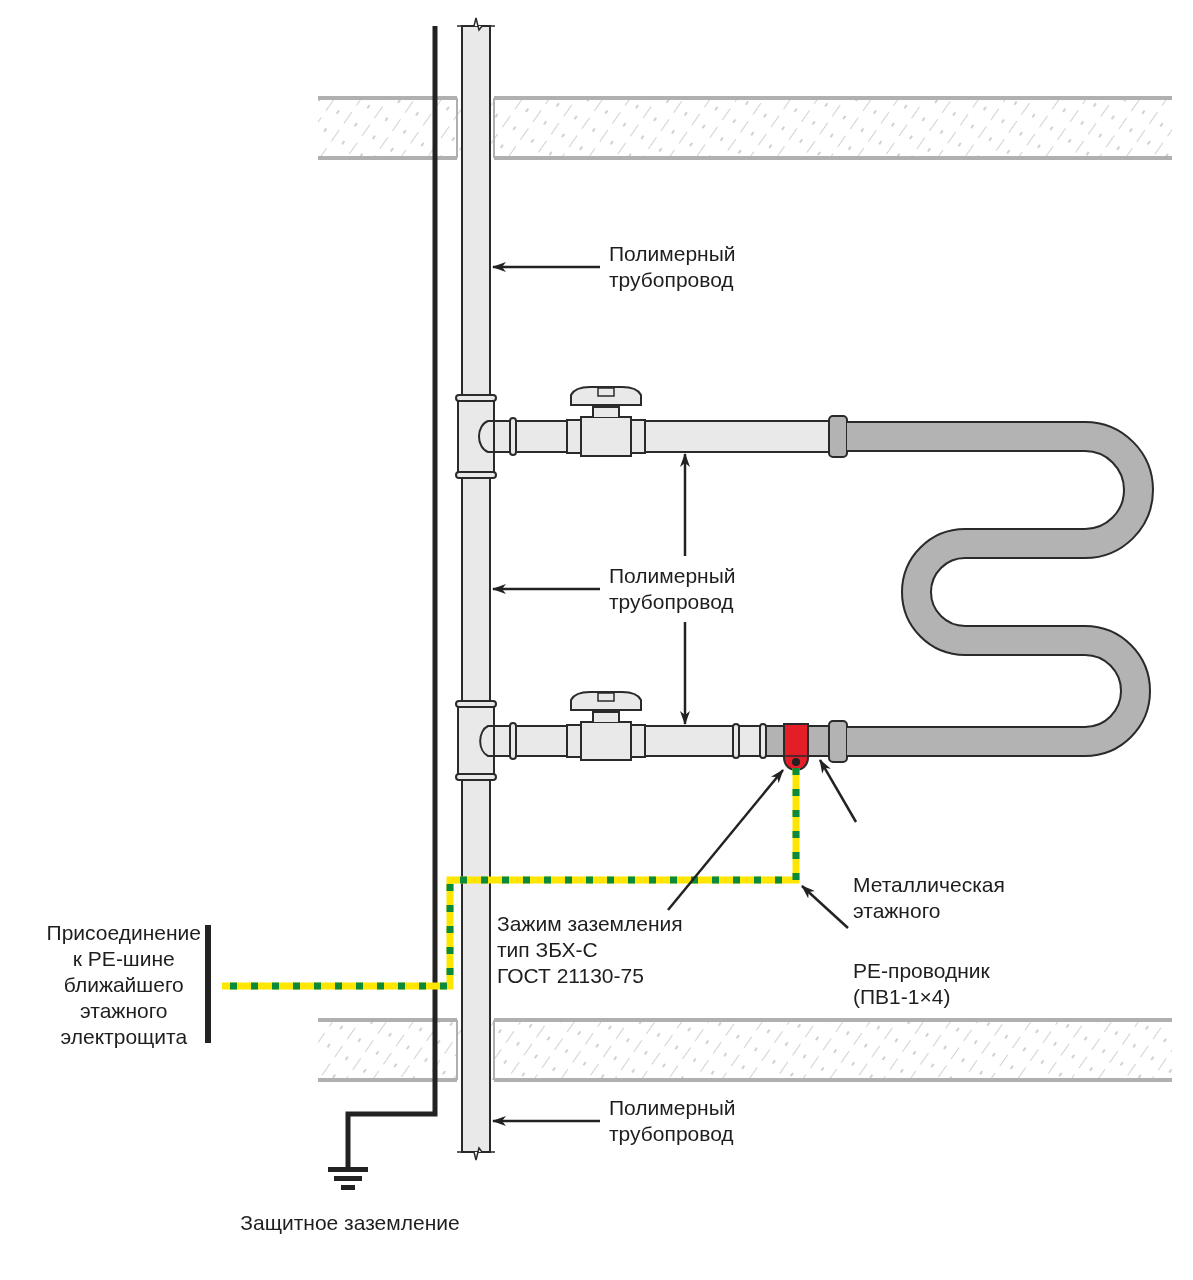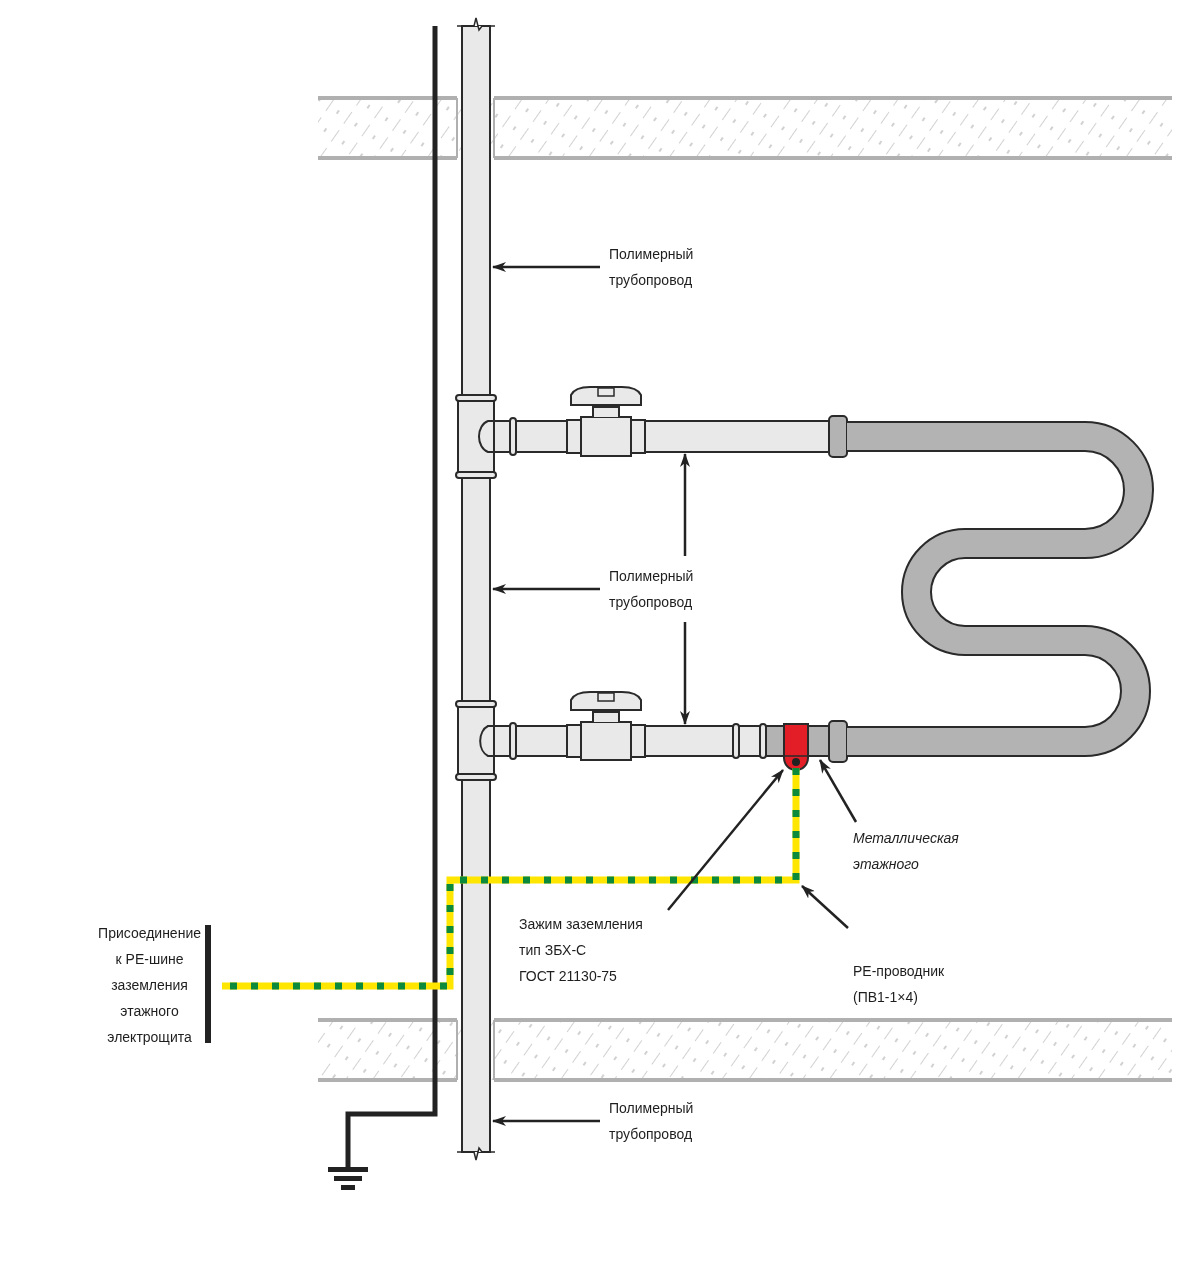--- a/index.html
+++ b/index.html
@@ -1,18 +1,18 @@
 <!DOCTYPE html>
 <html><head>
 <meta charset="utf-8">
 <style>
   html, body { margin: 0; padding: 0; background: #ffffff; }
   body { width: 1193px; height: 1280px; position: relative; overflow: hidden; font-family: "Liberation Sans", "DejaVu Sans", sans-serif; }
   svg#diagram { position: absolute; left: 0; top: 0; }
-  .lbl { position: absolute; color: #1e1e1e; font-size: 14px; line-height: 26px; font-family: "Liberation Sans", "DejaVu Sans", sans-serif; }
+  .lbl { position: absolute; color: #1e1e1e; font-size: 21px; line-height: 26px; font-family: "Liberation Sans", "DejaVu Sans", sans-serif; }
   .lbl div { white-space: nowrap; }
   .right { text-align: center; }
   .center { text-align: center; }
 </style>
 </head>
 <body>
 
 <svg id="diagram" width="1193" height="1280" viewBox="0 0 1193 1280" xmlns="http://www.w3.org/2000/svg">
   <defs>
     <pattern id="hatch" patternUnits="userSpaceOnUse" width="22" height="22" patternTransform="rotate(35)">
@@ -142,34 +142,35 @@
   <div>трубопровод</div>
 </div>
 <div class="lbl" style="left:609px; top:563px;">
   <div>Полимерный</div>
   <div>трубопровод</div>
 </div>
 <div class="lbl" style="left:609px; top:1095px;">
   <div>Полимерный</div>
   <div>трубопровод</div>
 </div>
-<div class="lbl" style="left:853px; top:825px;font-style:italic;">
+<div class="lbl" style="left:853px; top:872px;">
   <div>Металлическая</div>
   <div>этажного</div>
 </div>
-<div class="lbl" style="left:519px; top:911px;">
+<div class="lbl" style="left:497px; top:911px;">
   <div>Зажим заземления</div>
   <div>тип ЗБХ-С</div>
   <div>ГОСТ 21130-75</div>
 </div>
 <div class="lbl" style="left:853px; top:933px;margin-top:25px;">
   <div>РЕ-проводник</div>
   <div>(ПВ1-1×4)</div>
 </div>
 <div class="lbl right" style="right:992px; top:920px;">
   <div>Присоединение</div>
   <div>к РЕ-шине</div>
-  <div>заземления</div>
+  <div>ближайшего</div>
   <div>этажного</div>
   <div>электрощита</div>
 </div>
 <div class="lbl center" style="left:200px; width:300px; top:1210px;">
+  <div>Защитное заземление</div>
 </div>
 
 </body></html>

